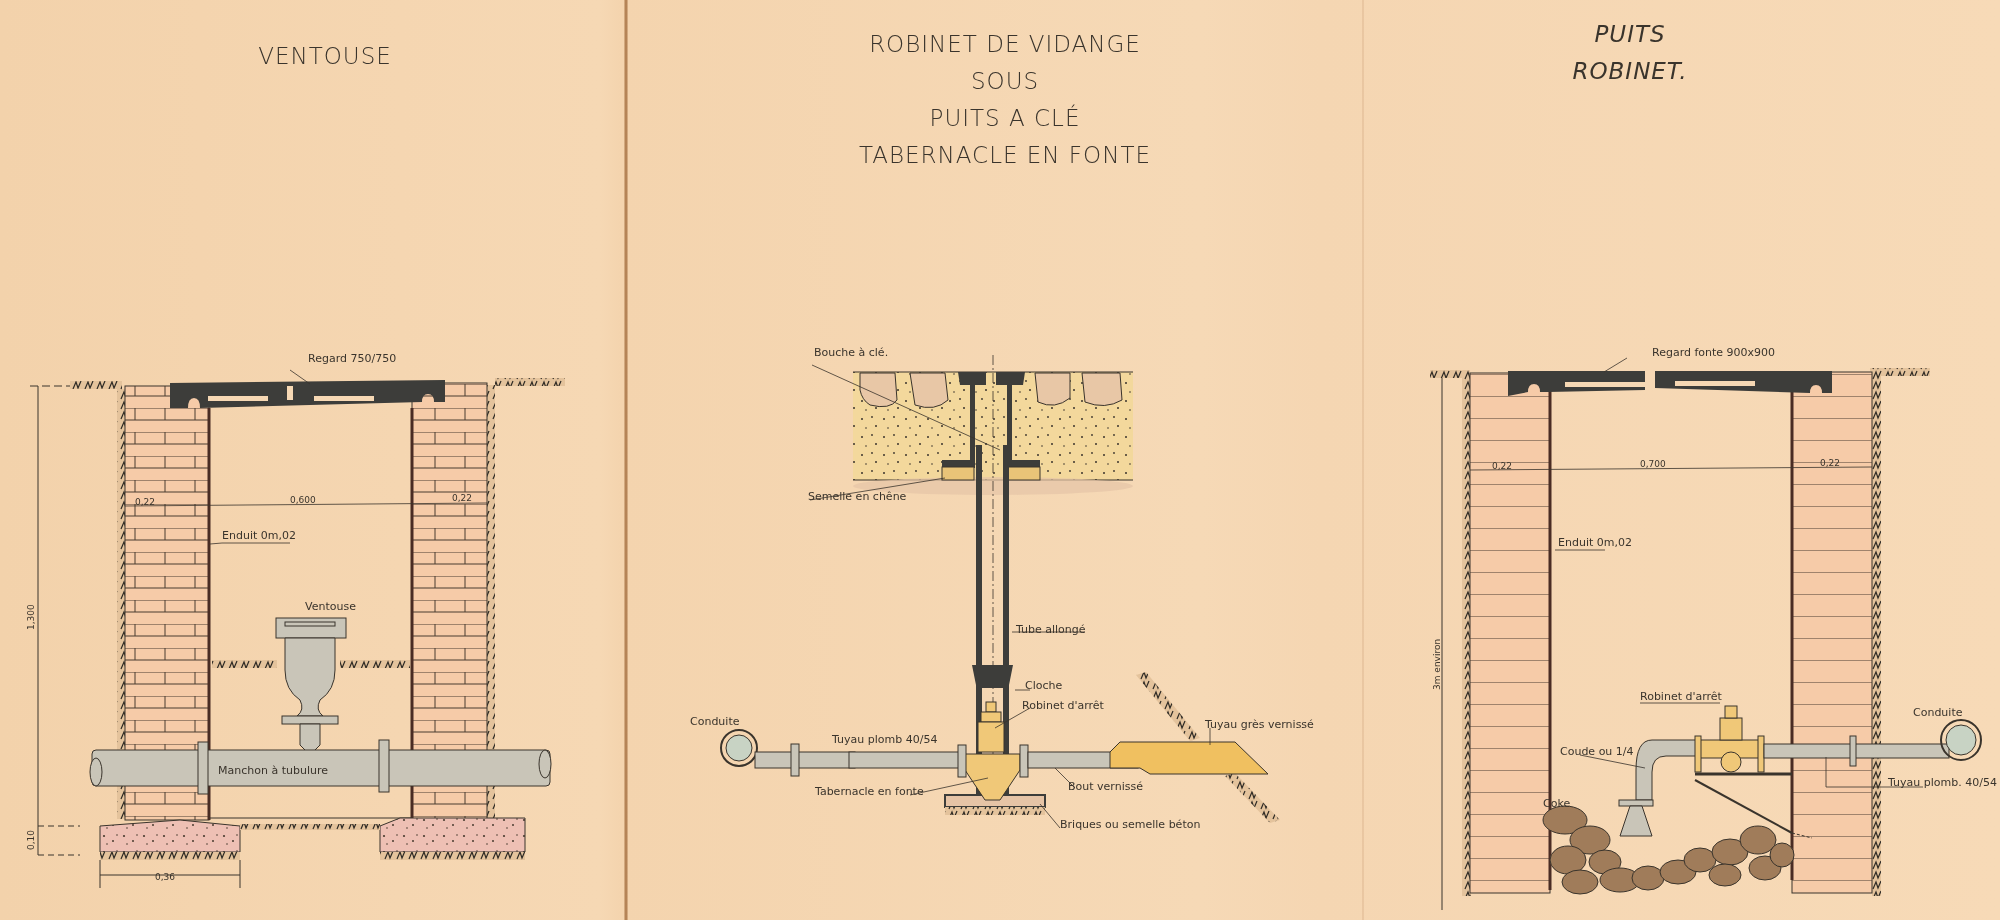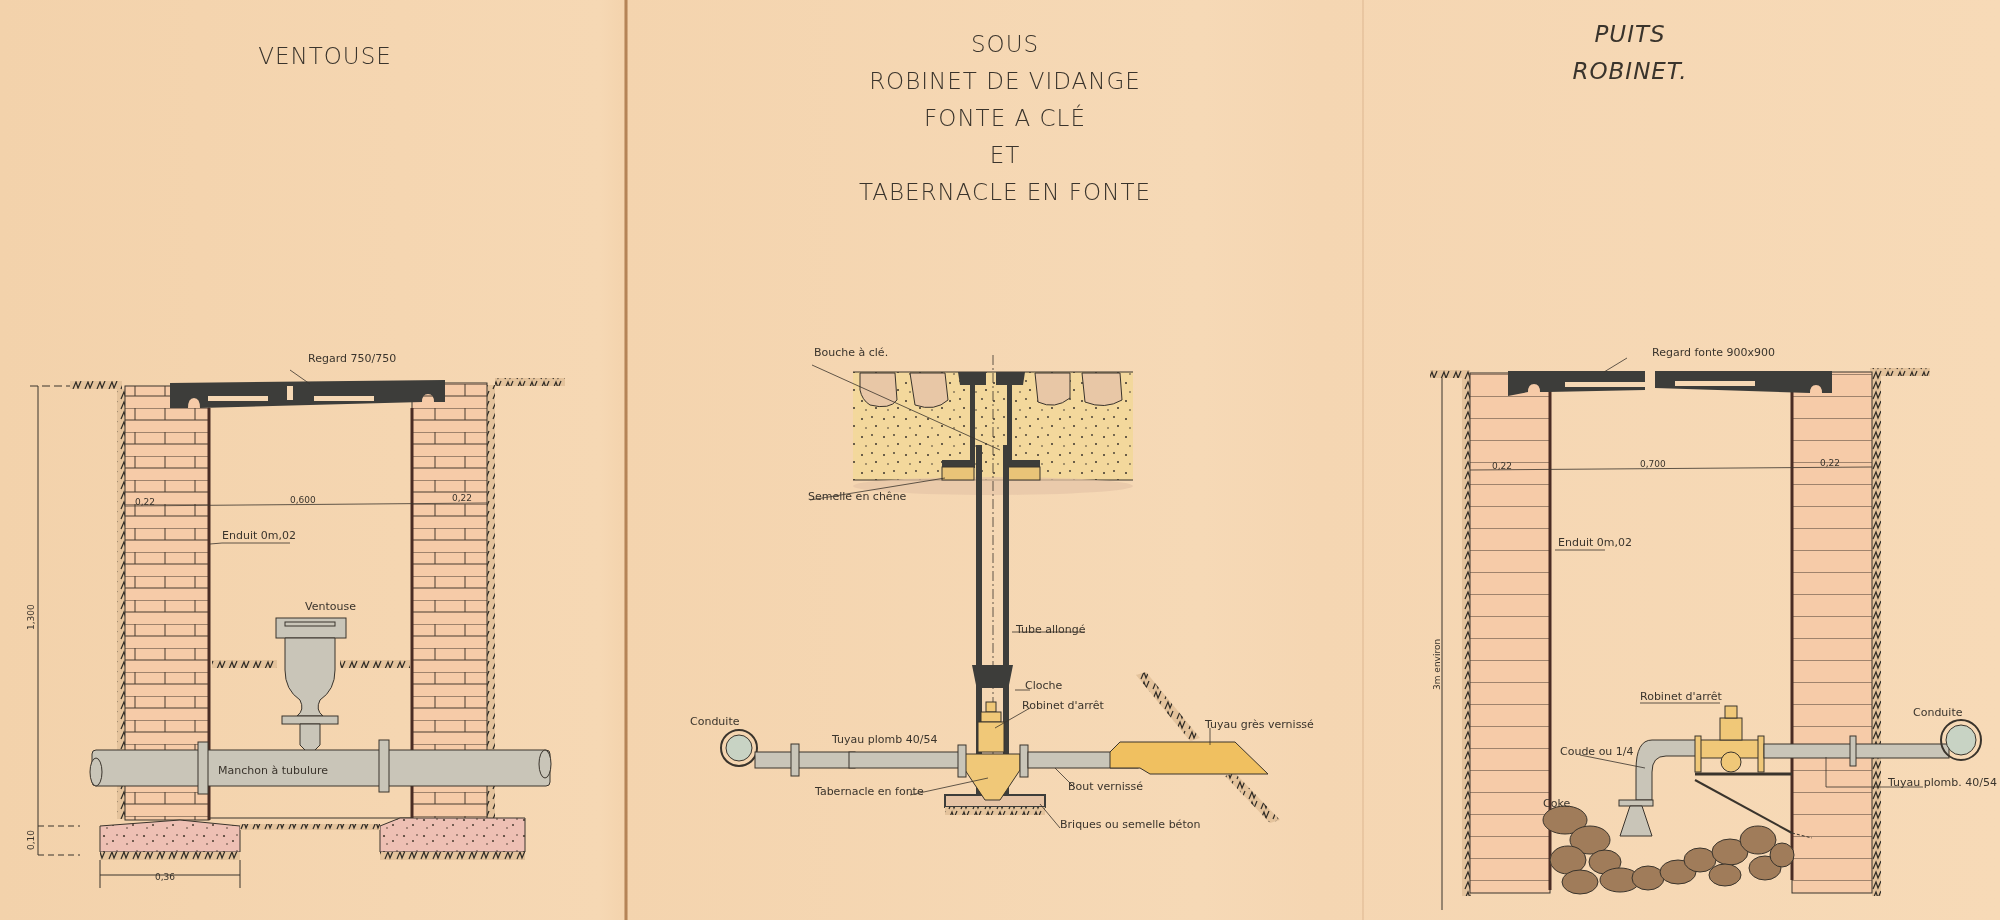--- a/index.html
+++ b/index.html
@@ -18,24 +18,23 @@
 <body>
 
 <div class="sheet">
   <div class="fold left"></div>
   <div class="fold right"></div>
 
   <div class="title" style="left:175px; top:38px; width:300px;">
     <div>VENTOUSE</div>
   </div>
   <div class="title" style="left:780px; top:26px; width:450px;">
+    <div>ROBINET DE VIDANGE</div>
     <div>SOUS</div>
-    <div>ROBINET DE VIDANGE</div>
-    <div>FONTE A CLÉ</div>
-    <div>ET</div>
+    <div>PUITS A CLÉ</div>
     <div>TABERNACLE EN FONTE</div>
   </div>
   <div class="title" style="left:1530px; top:16px; width:200px;font-style:italic;">
     <div>PUITS</div>
     <div>ROBINET.</div>
   </div>
 
   <svg width="2000" height="920" viewBox="0 0 2000 920">
     <defs>
       <pattern id="bricks" width="30" height="24" patternUnits="userSpaceOnUse">

